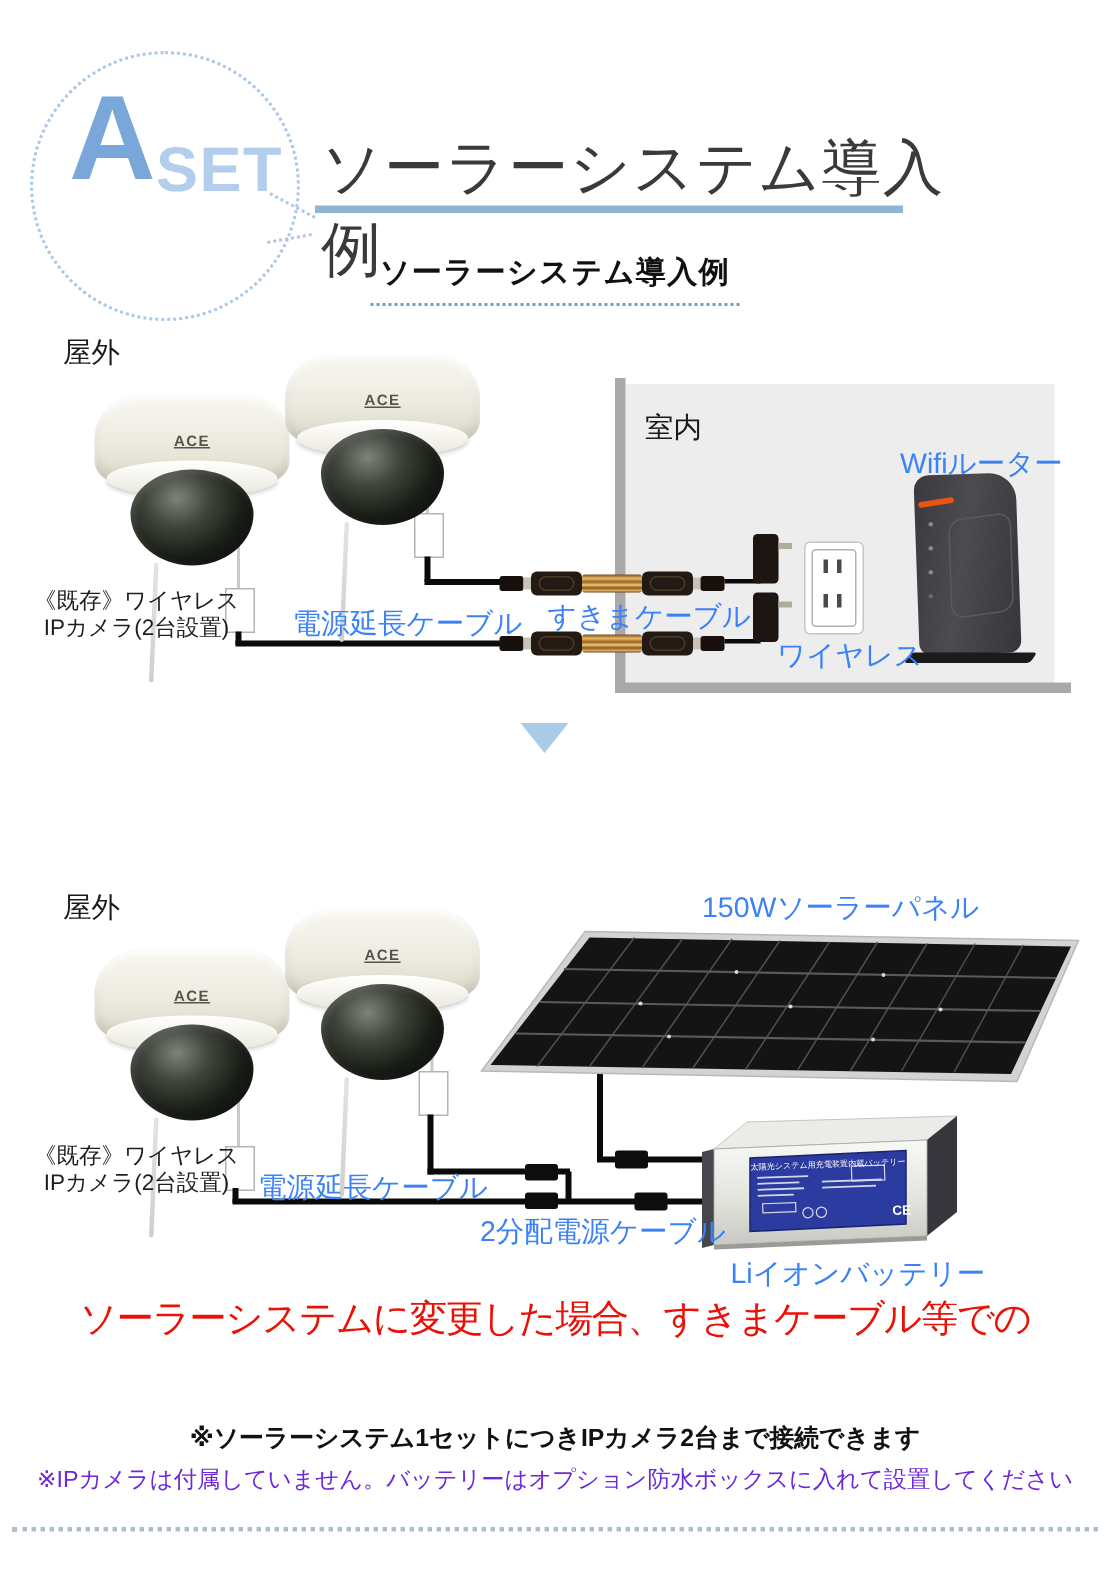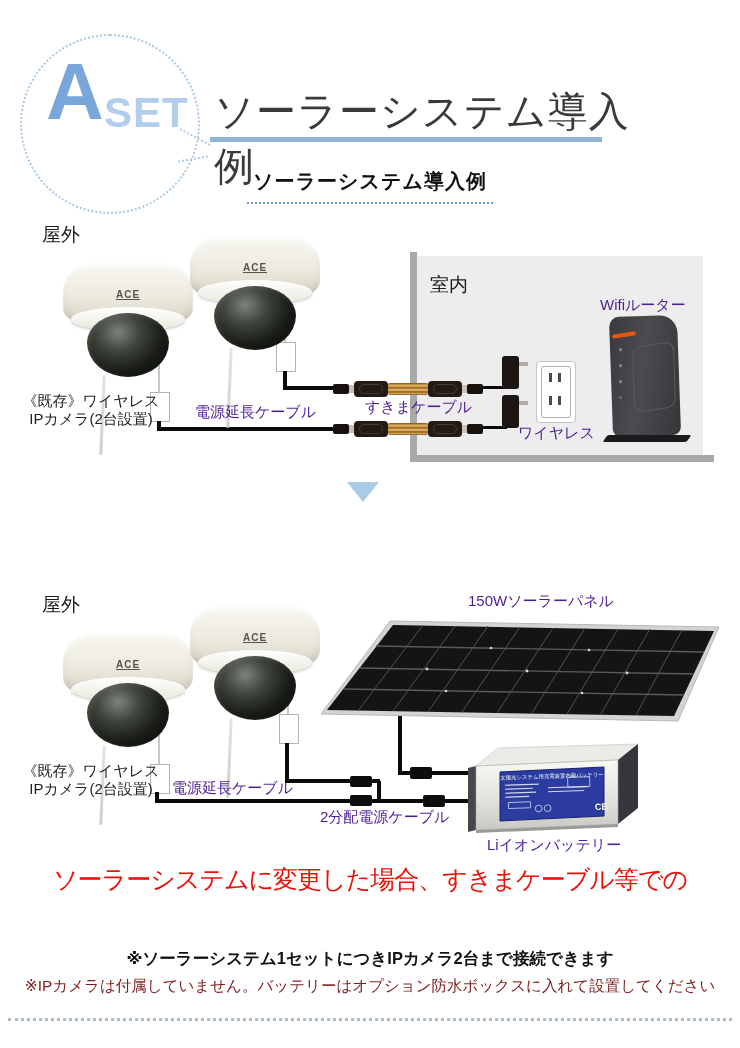--- a/index.html
+++ b/index.html
@@ -25,21 +25,21 @@
                   letter-spacing:2px;padding:0 10px 9px 10px;border-bottom:3px dotted #dd5043;}
 
   .zone-label{font-size:19px;color:#1a1a1a;}
 
   
   .room-fill{left:417px;top:256px;width:286px;height:200px;background:#ededed;}
   .room-wall-l{left:410px;top:252px;width:7px;height:210px;background:#a9a9a9;}
   .room-wall-b{left:410px;top:455px;width:304px;height:7px;background:#a9a9a9;}
 
   
-  .lbl{font-size:15px;color:#4c1d95;white-space:nowrap;}
+  .lbl{font-size:19px;color:#3b82f6;white-space:nowrap;}
   .cam-caption{width:148px;text-align:center;font-size:15px;line-height:18px;color:#1e1e1e;padding-left:17px;}
 
   
   .camera{width:130px;height:195px;}
   .cam-cap{position:absolute;left:0;top:0;width:130px;height:58px;
     background:linear-gradient(180deg,#f8f7f1 0%,#edebe0 55%,#dbd8c8 100%);
     border-radius:30px 30px 14px 14px;
     box-shadow:inset 0 -5px 7px rgba(0,0,0,.10), inset 0 3px 4px rgba(255,255,255,.8);}
   .cam-brand{position:absolute;left:0;top:26px;width:130px;text-align:center;
     font-size:10px;font-weight:bold;color:#55534c;letter-spacing:1px;text-decoration:underline;}
@@ -92,21 +92,21 @@
     border-radius:2px;transform:skewX(-35deg);}
 
   
   .down-arrow{left:347px;top:482px;width:0;height:0;border-left:16px solid transparent;
     border-right:16px solid transparent;border-top:20px solid #a9cbe7;}
 
   
   .message{left:0;top:861px;width:740px;text-align:center;color:#ea1208;font-weight:normal;
     font-size:25px;line-height:37px;letter-spacing:-1px;}
   .note1{left:0;top:948px;width:740px;text-align:center;font-size:16.5px;font-weight:bold;color:#111;}
-  .note2{left:0;top:976px;width:740px;text-align:center;font-size:15.5px;color:#7f1d1d;}
+  .note2{left:0;top:976px;width:740px;text-align:center;font-size:15.5px;color:#6d28d9;}
   .bottom-rule{left:8px;top:1018px;width:724px;border-top:3px dotted #a9bfce;}
 </style>
 </head>
 <body>
 
 <div class="stage">
 
   <div class="abs badge"></div>
   <div class="abs badge-a">A</div>
   <div class="abs badge-set">SET</div>

